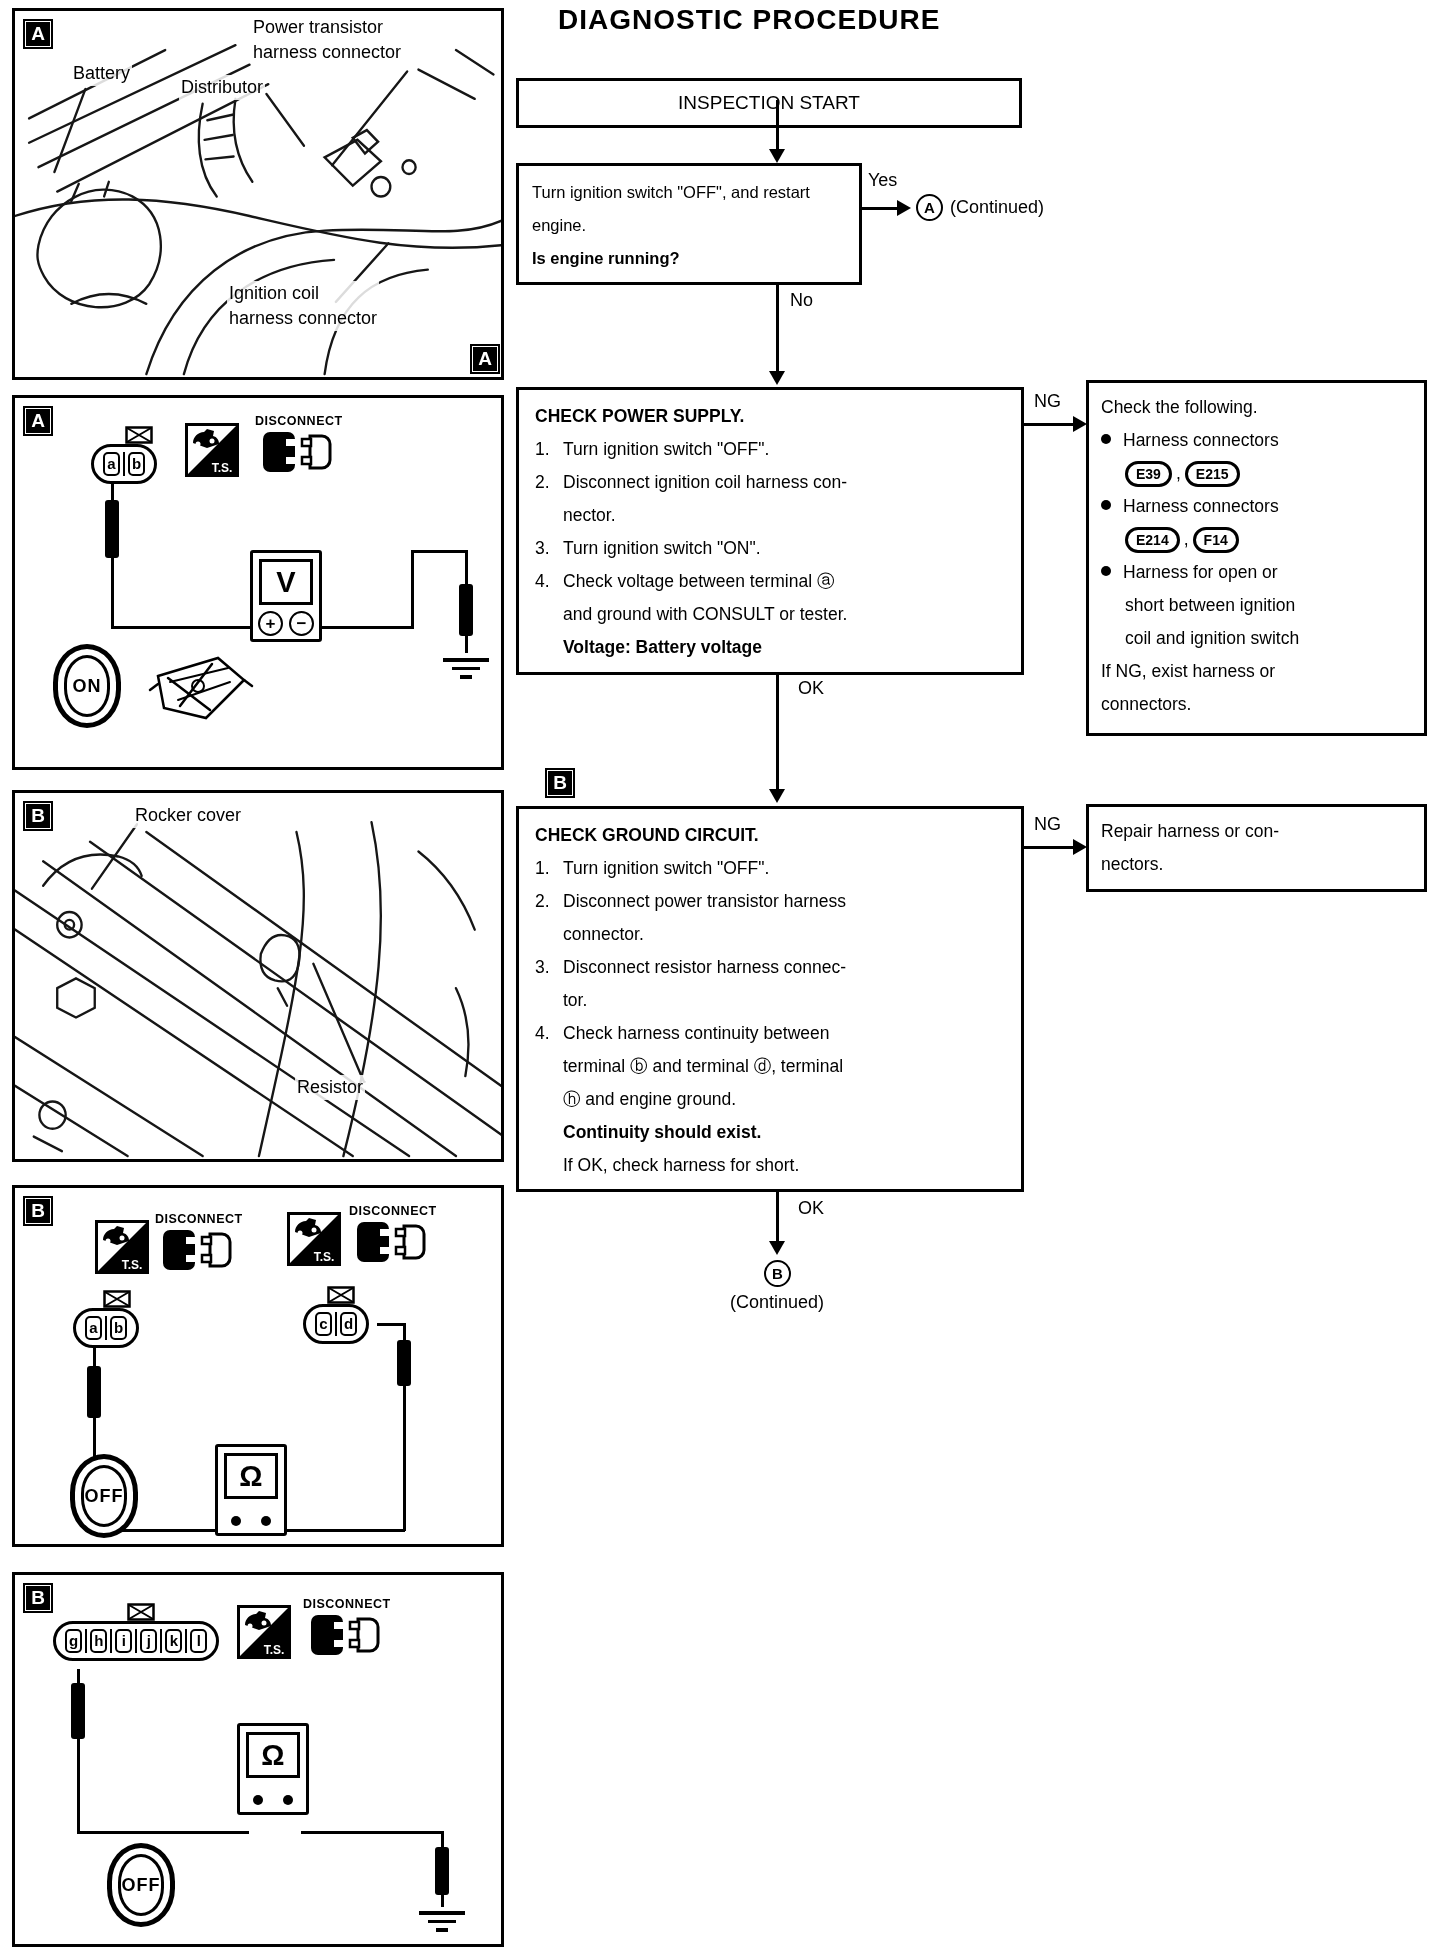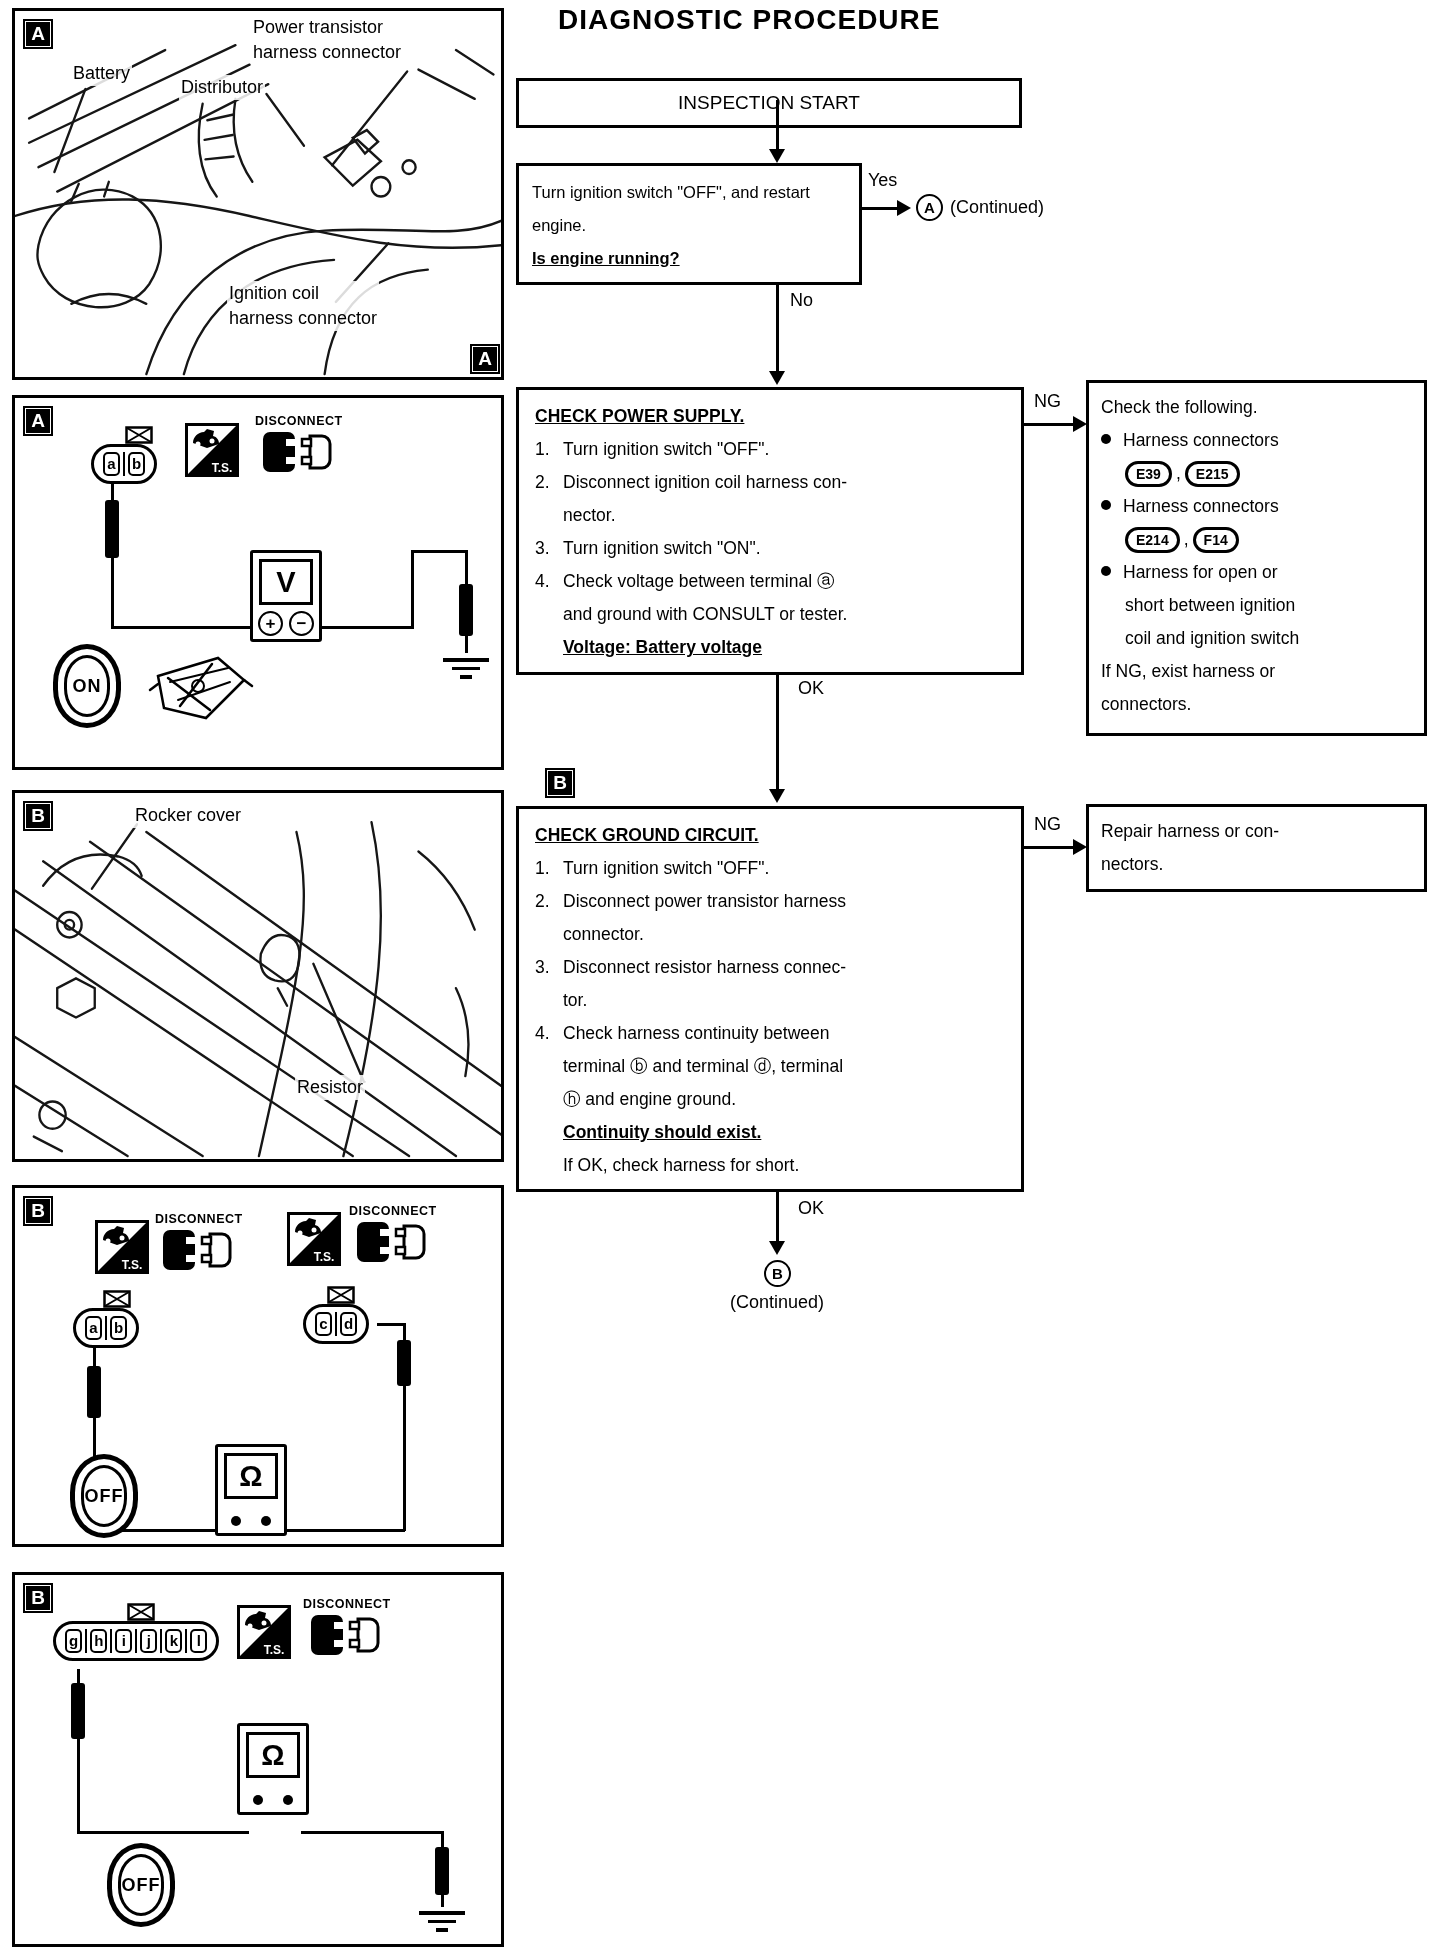--- a/index.html
+++ b/index.html
@@ -16,21 +16,21 @@
     font-weight:bold; font-size:19px; display:flex; align-items:center; justify-content:center;
     box-shadow:inset 0 0 0 2px #000, inset 0 0 0 3px #fff;
   }
   .plabel { position:absolute; font-size:18px; line-height:25px; background:rgba(255,255,255,.85); padding:0 2px; white-space:nowrap; }
   .doctitle { position:absolute; left:558px; top:4px; font-size:28px; font-weight:bold; letter-spacing:1px; white-space:nowrap; }
 
   .fbox { position:absolute; border:3px solid #000; background:#fff; }
   .fcenter { display:flex; align-items:center; justify-content:center; font-size:19px; }
   .fl { font-size:17.5px; line-height:33px; white-space:nowrap; }
   .fl.sm { font-size:16.5px; }
-  .bold { font-weight:bold;text-decoration:underline; }
+  .bold { font-weight:bold; }
   .num { display:inline-block; width:28px; }
   .ind { padding-left:28px; }
   .ind2 { padding-left:24px; }
   .lbl { position:absolute; font-size:18px; white-space:nowrap; }
   .wv { position:absolute; width:3px; background:#000; }
   .wh { position:absolute; height:3px; background:#000; }
   .ahd { position:absolute; width:0; height:0; border-left:8px solid transparent; border-right:8px solid transparent; border-top:14px solid #000; }
   .ahr { position:absolute; width:0; height:0; border-top:8px solid transparent; border-bottom:8px solid transparent; border-left:14px solid #000; }
   .cref { position:absolute; width:27px; height:27px; border:2.5px solid #000; border-radius:50%; display:flex; align-items:center; justify-content:center; font-weight:bold; font-size:15px; background:#fff; }
   .bullet { display:inline-block; width:10px; height:10px; border-radius:50%; background:#000; margin-right:12px; margin-bottom:2px; }

